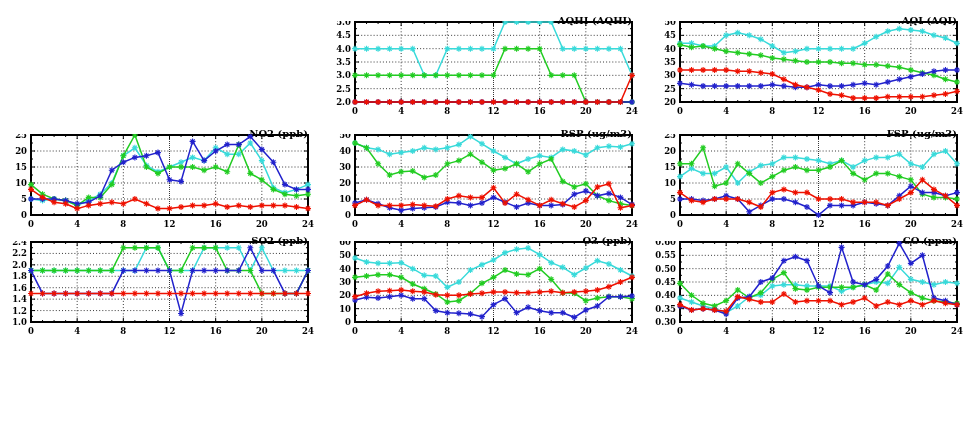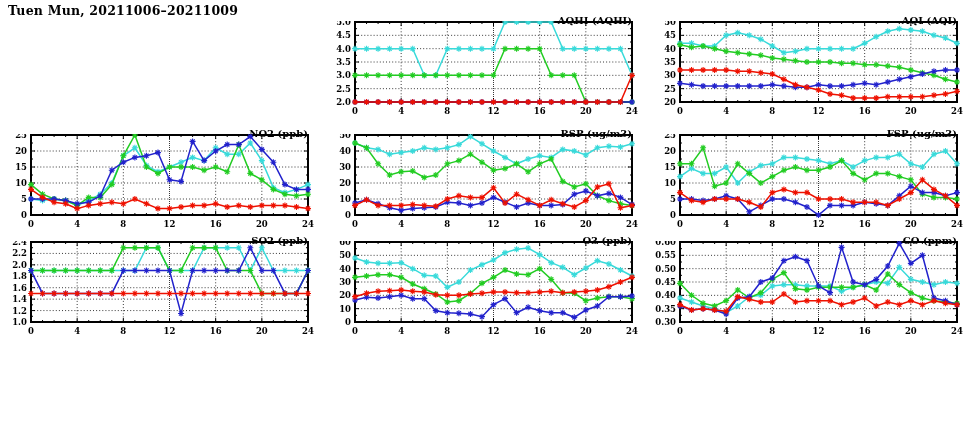--- a/index.html
+++ b/index.html
@@ -16,21 +16,20 @@
   #cell-rsp {left:325px;top:124px;}
   #cell-fsp {left:650px;top:124px;}
   #cell-so2 {left:1px;  top:231px;}
   #cell-o3  {left:325px;top:231px;}
   #cell-co  {left:650px;top:231px;}
 </style>
 </head>
 <body>
 
 <div class="page">
-  <div class="page-title">Tuen Mun, 20211006–20211009</div>
 
   <div class="cell" id="cell-aqhi">
     <div class="chart-title">AQHI (AQHI)</div>
     <svg width="313" height="97">
         <line x1="30" y1="67.66666666666667" x2="307" y2="67.66666666666667" stroke="#222" stroke-width="0.9" stroke-dasharray="1,2.1"></line>
         <line x1="30" y1="54.333333333333336" x2="307" y2="54.333333333333336" stroke="#222" stroke-width="0.9" stroke-dasharray="1,2.1"></line>
         <line x1="30" y1="41" x2="307" y2="41" stroke="#222" stroke-width="0.9" stroke-dasharray="1,2.1"></line>
         <line x1="30" y1="27.66666666666667" x2="307" y2="27.66666666666667" stroke="#222" stroke-width="0.9" stroke-dasharray="1,2.1"></line>
         <line x1="30" y1="14.333333333333329" x2="307" y2="14.333333333333329" stroke="#222" stroke-width="0.9" stroke-dasharray="1,2.1"></line>
         <line x1="76.16666666666666" y1="1" x2="76.16666666666666" y2="81" stroke="#222" stroke-width="0.9" stroke-dasharray="1,2.1"></line>

